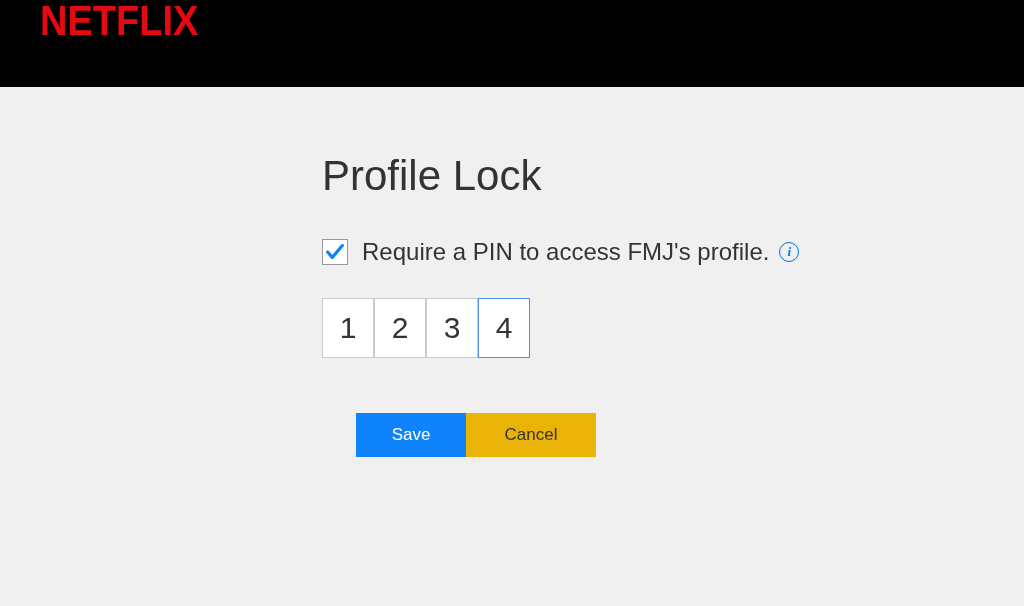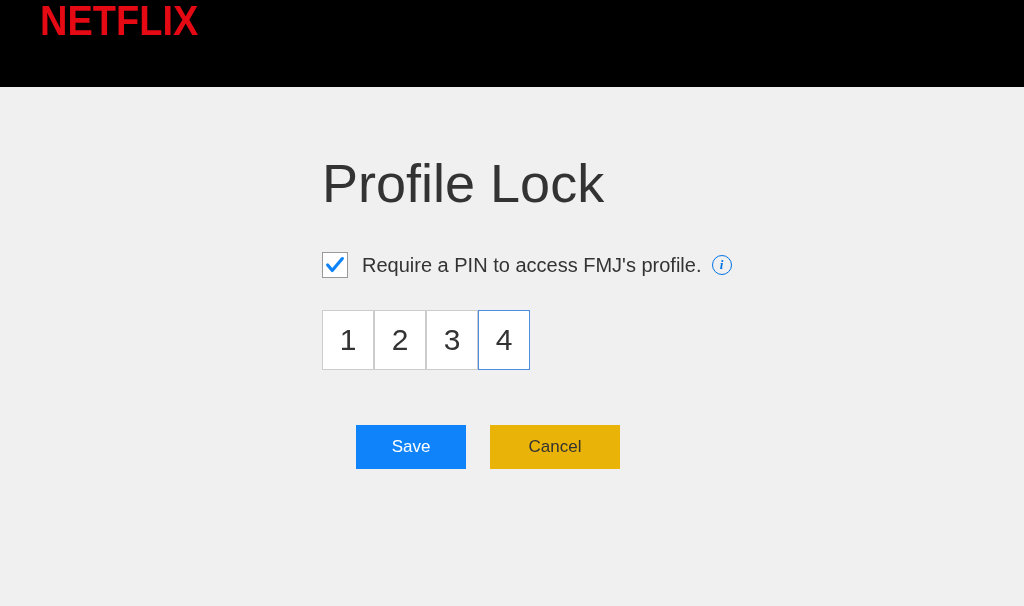--- a/index.html
+++ b/index.html
@@ -28,21 +28,21 @@
       letter-spacing: 0px;
       font-family: Arial, sans-serif;
       transform: scaleY(1.1);
     }
     .main {
       padding-top: 65px;
       padding-left: 322px;
       padding-right: 60px;
     }
     .page-title {
-      font-size: 54px;
+      font-size: 42px;
       font-weight: 500;
       color: #333333;
       margin-bottom: 38px;
     }
     .subtitle {
       font-size: 26px;
       font-weight: 400;
       color: #333333;
       margin-bottom: 28px;
     }
@@ -60,21 +60,21 @@
       align-items: center;
       justify-content: center;
       cursor: pointer;
       margin-right: 14px;
     }
     .checkbox svg {
       width: 22px;
       height: 22px;
     }
     .checkbox-label {
-      font-size: 20px;
+      font-size: 24px;
       color: #333333;
       margin-right: 10px;
     }
     .info-icon {
       width: 20px;
       height: 20px;
       border: 1.5px solid #0073e6;
       border-radius: 50%;
       display: flex;
       align-items: center;
@@ -100,21 +100,21 @@
       font-size: 30px;
       color: #333333;
       outline: none;
       font-family: inherit;
     }
     .pin-input.active {
       border: 1px solid #4a90e2;
     }
     .button-row {
       display: flex;
-      gap: 24px;
+      gap: 0;
       padding-left: 34px;
     }
     .btn {
       height: 44px;
       padding: 0 28px;
       font-size: 17px;
       border: none;
       cursor: pointer;
       font-family: inherit;
     }

